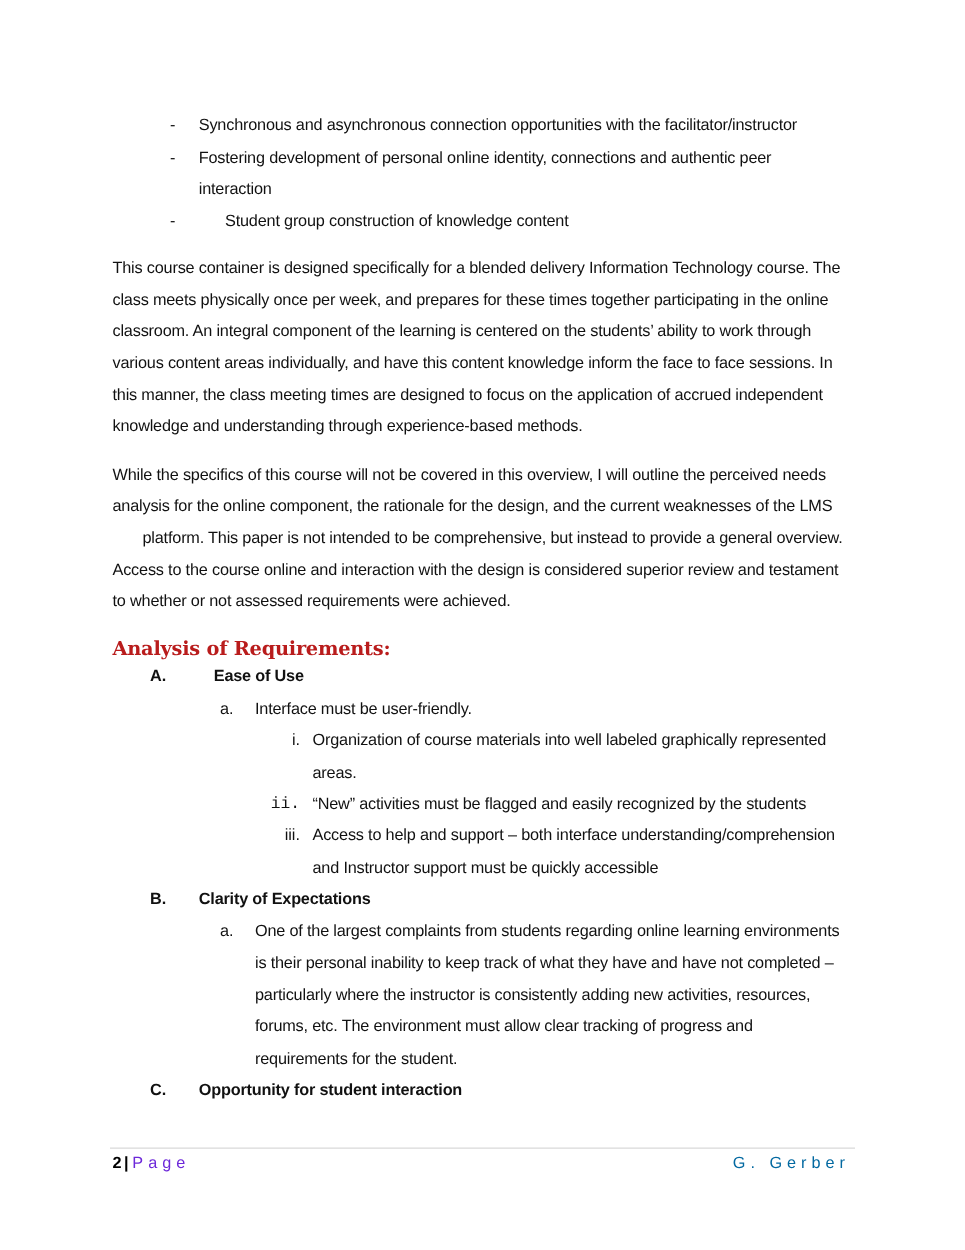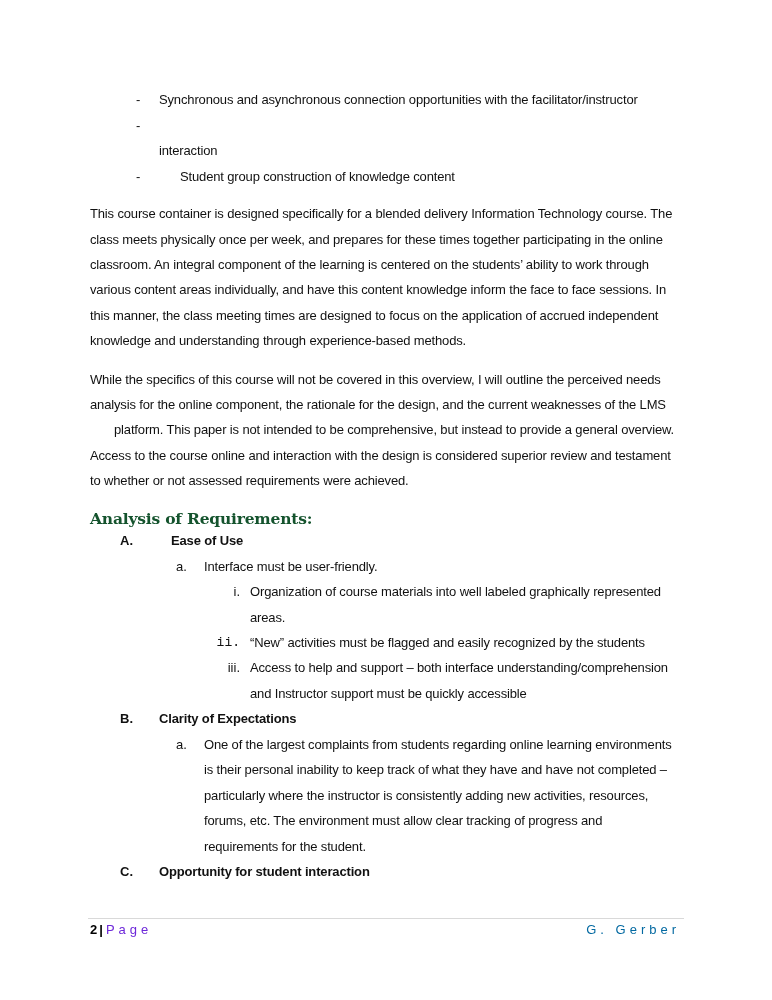--- a/index.html
+++ b/index.html
@@ -10,21 +10,21 @@
     }
     .page { position: absolute; left: 0; top: 0; width: 772px; height: 1000px; }
     .line {
       position: absolute; font-size: 13px; line-height: 16px; white-space: nowrap;
       letter-spacing: -0.15px;
     }
     .dash { position: absolute; font-size: 13px; line-height: 16px; }
     .heading {
       position: absolute; left: 90px; top: 509px;
       font-family: "DejaVu Serif", "Liberation Serif", serif;
-      font-weight: bold; font-size: 15.5px; color: #14532d; letter-spacing: -0.2px;
+      font-weight: bold; font-size: 15.5px; color: #b91c1c; letter-spacing: -0.2px;
     }
     .bold { font-weight: bold; }
     .marker { position: absolute; font-size: 13px; line-height: 16px; text-align: right; }
     .footer-rule {
       position: absolute; left: 88px; top: 918px; width: 596px; height: 1px; background: #d9d9d9;
     }
     .footer-left { position: absolute; left: 90px; top: 922px; font-size: 13px; line-height: 16px; }
     .footer-left .pnum { font-weight: bold; color: #000; }
     .footer-left .bar { font-weight: bold; color: #000; margin: 0 3px 0 2px; }
     .footer-left .plabel { color: #6d28d9; letter-spacing: 4px; }
@@ -35,20 +35,21 @@
   </style>
 </head>
 <body>
 
 <div class="page">
 
   <span class="dash" style="left:136px; top:92px;">-</span>
   <span class="line" style="left:159px; top:92px;">Synchronous and asynchronous connection opportunities with the facilitator/instructor</span>
 
   <span class="dash" style="left:136px; top:118px;">-</span>
+  <span class="line" style="left:159px; top:118px;">Fostering development of personal online identity, connections and authentic peer</span>
   <span class="line" style="left:159px; top:143px;">interaction</span>
 
   <span class="dash" style="left:136px; top:169px;">-</span>
   <span class="line" style="left:159px; top:169px;margin-left:21px;">Student group construction of knowledge content</span>
 
   <div>
     <span class="line" style="left:90px; top:206px;">This course container is designed specifically for a blended delivery Information Technology course.  The</span>
     <span class="line" style="left:90px; top:232px;">class meets physically once per week, and prepares for these times together participating in the online</span>
     <span class="line" style="left:90px; top:257px;">classroom. An integral component of the learning is centered on the students’ ability to work through</span>
     <span class="line" style="left:90px; top:282px;">various content areas individually, and have this content knowledge inform the face to face sessions.  In</span>

